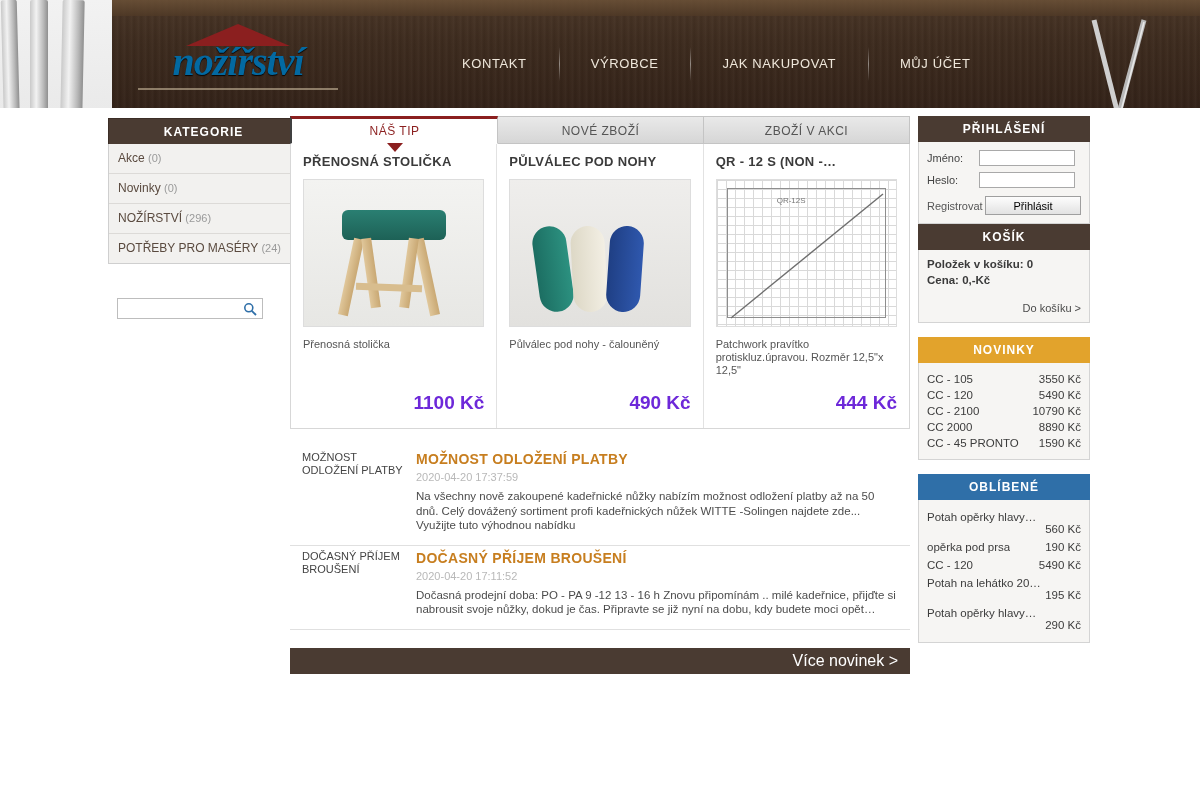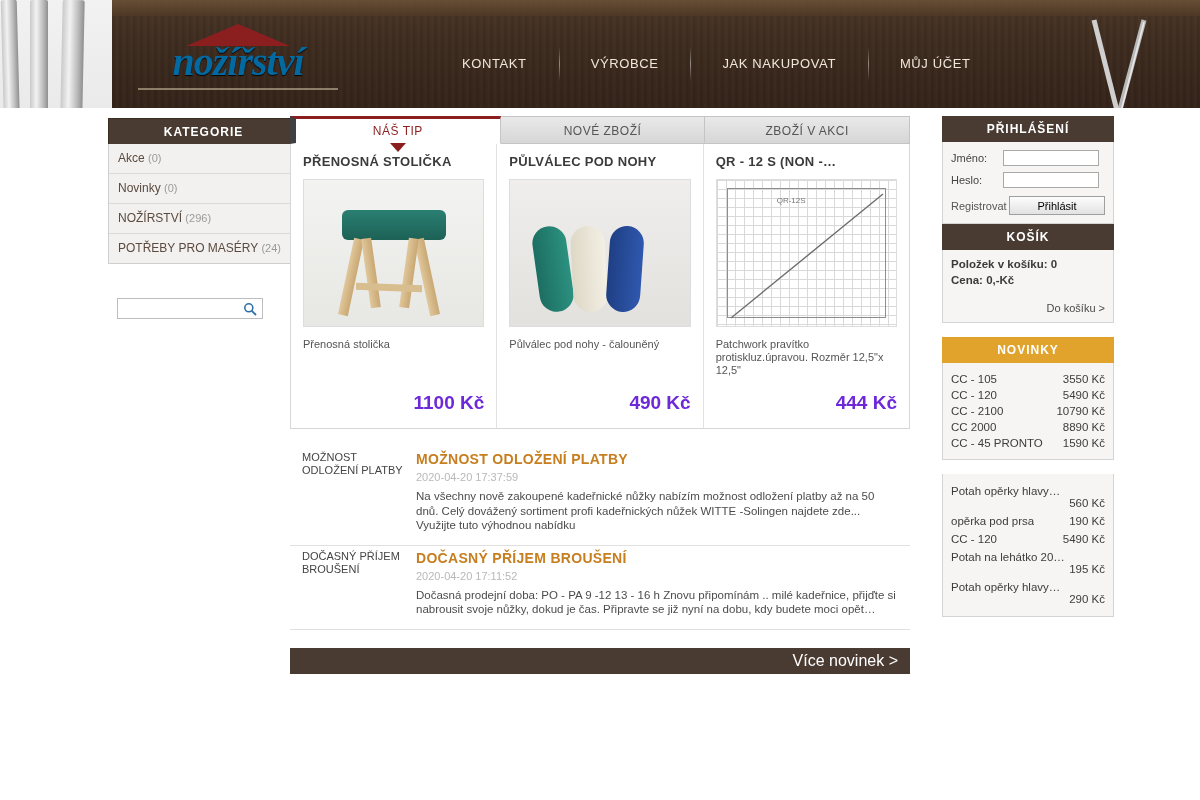--- a/index.html
+++ b/index.html
@@ -183,21 +183,21 @@
     text-align: center;
     font-size: 12px;
     color: #555;
     background: linear-gradient(180deg,#e9e9e9 0%, #d6d6d6 100%);
     border: 1px solid #c4c4c4;
     border-left: none;
     letter-spacing: .5px;
     cursor: pointer;
     position: relative;
   }
-  .tab:first-child { border-left: 6px solid #404040; }
+  .tab:first-child { border-left: 2px solid #404040; }
   .tab.active {
     background: #ffffff;
     color: #8b1f1f;
     border-bottom: 1px solid #fff;
     border-top: 3px solid #8b1f1f;
     line-height: 24px;
   }
   .tab.active::after {
     content: "";
     position: absolute; left: 50%; bottom: -9px; margin-left: -8px;
@@ -320,21 +320,21 @@
   }
   .news-footer a {
     color: #ffffff;
     font-size: 16px;
     text-decoration: none;
     cursor: pointer;
   }
 
   
   .right-col {
-    position: absolute; left: 942px; top: 8px;
+    position: absolute; left: 918px; top: 8px;
     width: 172px;
   }
   .panel-title {
     height: 26px; line-height: 26px;
     text-align: center;
     color: #fff;
     font-size: 12px;
     font-weight: bold;
     letter-spacing: 1px;
     background: #4a3b32;
@@ -600,20 +600,21 @@
         </div>
         <div class="price-row">
           <span class="nm">CC - 45 PRONTO</span>
           <span class="pr">1590 Kč</span>
         </div>
       </div>
     </div>
 
     <div class="spacer-14"></div>
 
+    <div class="panel-title blue">OBLÍBENÉ</div>
     <div class="panel-body">
       <div class="fav-row">
         <div class="fav-name">Potah opěrky hlavy…</div>
         <div class="fav-price">560 Kč</div>
       </div>
       <div class="fav-row">
         <div style="display:flex;justify-content:space-between;">
           <span class="fav-name">opěrka pod prsa</span>
           <span class="fav-price">190 Kč</span>
         </div>

